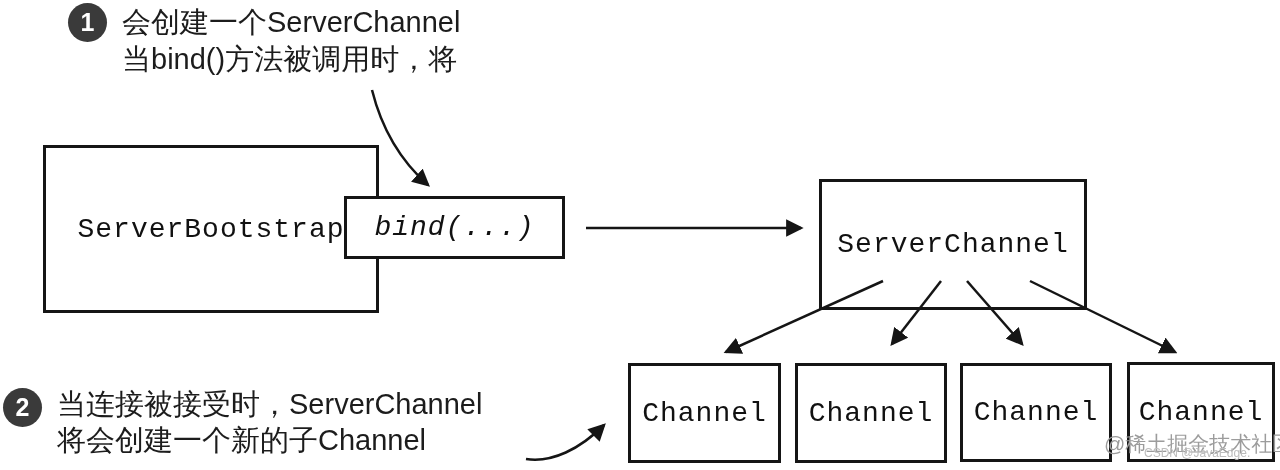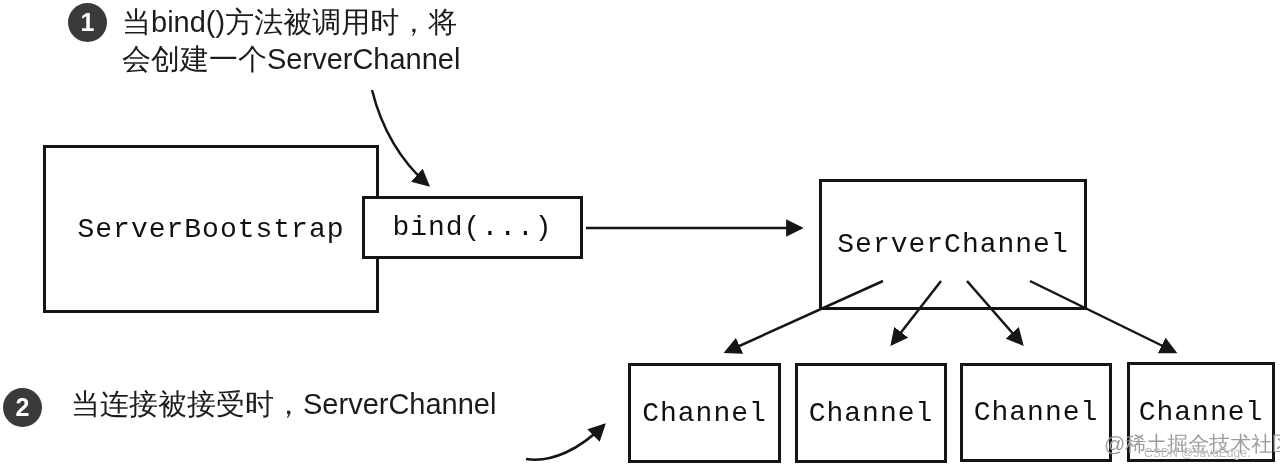--- a/index.html
+++ b/index.html
@@ -8,41 +8,41 @@
     overflow:hidden;font-family:"Liberation Sans",sans-serif;
   }
   
   .dbox{
     position:absolute;box-sizing:border-box;background:#ffffff;
     border:3px solid #151515;display:flex;align-items:center;justify-content:center;
     font-family:"Liberation Mono","DejaVu Sans Mono",monospace;
     font-size:28px;color:#111;white-space:nowrap;letter-spacing:1px;
   }
   .box-sb  {left:43px;  top:145px; width:336px; height:168px; z-index:1;}
-  .box-bind{left:362px; top:196px; width:221px; height:63px;  z-index:2;}
+  .box-bind{left:344px; top:196px; width:221px; height:63px;  z-index:2;font-style:italic;}
   .box-sc  {left:819px; top:179px; width:268px; height:131px; z-index:1;}
   .box-ch1 {left:628px; top:363px; width:153px; height:100px; z-index:1;}
   .box-ch2 {left:795px; top:363px; width:152px; height:100px; z-index:1;}
   .box-ch3 {left:960px; top:363px; width:152px; height:99px;  z-index:1;}
   .box-ch4 {left:1127px;top:362px; width:148px; height:100px; z-index:1;}
   
   .badge{
     position:absolute;width:39px;height:39px;border-radius:50%;
     background:#3a3a3a;color:#fff;display:flex;align-items:center;justify-content:center;
     font-size:25px;font-weight:bold;z-index:3;
   }
   .badge-1{left:68px;top:3px;}
   .badge-2{left:3px;top:388px;}
   
   .anno{
     position:absolute;color:#1c1c1c;font-weight:500;
     font-size:29px;line-height:37px;white-space:nowrap;z-index:3;
   }
   .anno-1{left:122px;top:4px;}
-  .anno-2{left:57px;top:386px;line-height:36px;margin-left:14px;}
+  .anno-2{left:57px;top:386px;line-height:36px;}
   
   .overlay{position:absolute;left:0;top:0;z-index:4;pointer-events:none;}
   
   .wm1{
     position:absolute;left:1104px;top:430px;z-index:5;
     color:#9c9c9c;font-size:21px;white-space:nowrap;
   }
   .wm2{
     position:absolute;left:1144px;top:446px;z-index:5;
     color:#bdbdbd;font-size:12px;white-space:nowrap;
@@ -50,29 +50,30 @@
 </style>
 </head>
 <body>
 
 <div class="stage">
 
   <div class="badge badge-1">
     <span>1</span>
   </div>
   <div class="anno anno-1">
+    <div>会创建一个ServerChannel</div>
     <div>当bind()方法被调用时，将</div>
-    <div>会创建一个ServerChannel</div>
   </div>
 
   <div class="badge badge-2">
     <span>2</span>
   </div>
   <div class="anno anno-2">
     <div>当连接被接受时，ServerChannel</div>
+    <div>将会创建一个新的子Channel</div>
   </div>
 
   <div class="dbox box-sb">
     <span>ServerBootstrap</span>
   </div>
   <div class="dbox box-bind">
     <span>bind(...)</span>
   </div>
   <div class="dbox box-sc">
     <span>ServerChannel</span>

